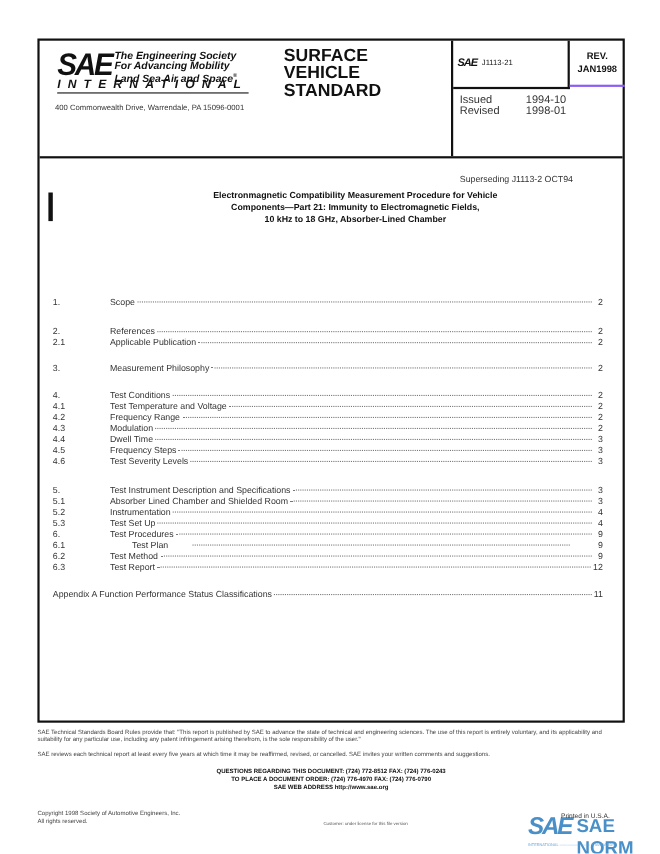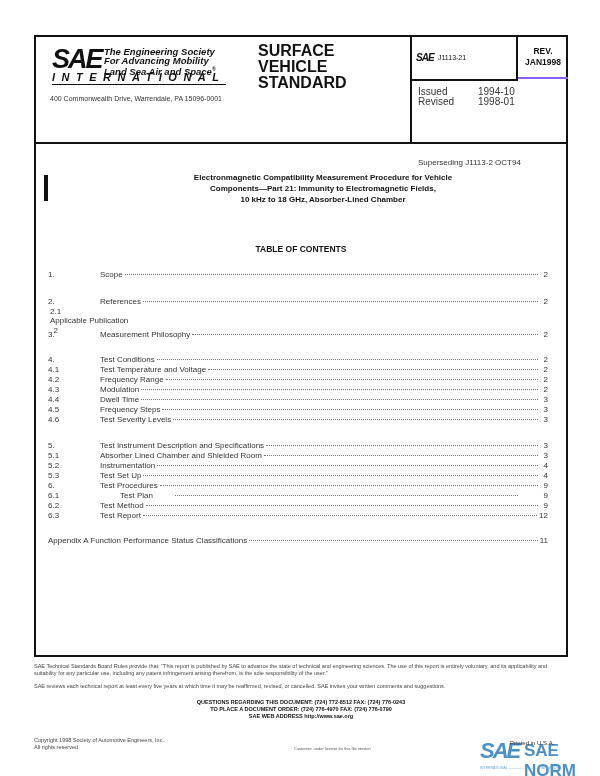--- a/index.html
+++ b/index.html
@@ -99,36 +99,35 @@
 
   <div class="hdr-bottom"></div>
 
   <div class="change-bar"></div>
   <div class="title-block">
     <div>Electronmagnetic Compatibility Measurement Procedure for Vehicle</div>
     <div>Components—Part 21: Immunity to Electromagnetic Fields,</div>
     <div>10 kHz to 18 GHz, Absorber-Lined Chamber</div>
   </div>
 
-  <div class="toc-title">TABLE OF CONTENTS</div>
 
   <div class="toc" id="toc">
       <div class="toc-item" style="top: 233px;">
         <span class="toc-num">1.</span>
         <span class="toc-label">Scope</span>
         <span class="toc-dots"></span>
         <span class="toc-page">2</span>
       </div>
       <div class="toc-item" style="top: 260px;">
         <span class="toc-num">2.</span>
         <span class="toc-label">References</span>
         <span class="toc-dots"></span>
         <span class="toc-page">2</span>
       </div>
-      <div class="toc-item" style="top: 270px; flex-direction: column;">
+      <div class="toc-item" style="top: 270px;">
         <span class="toc-num">2.1</span>
         <span class="toc-label">Applicable Publication</span>
         <span class="toc-dots"></span>
         <span class="toc-page">2</span>
       </div>
       <div class="toc-item" style="top: 293px;">
         <span class="toc-num">3.</span>
         <span class="toc-label">Measurement Philosophy</span>
         <span class="toc-dots"></span>
         <span class="toc-page">2</span>

